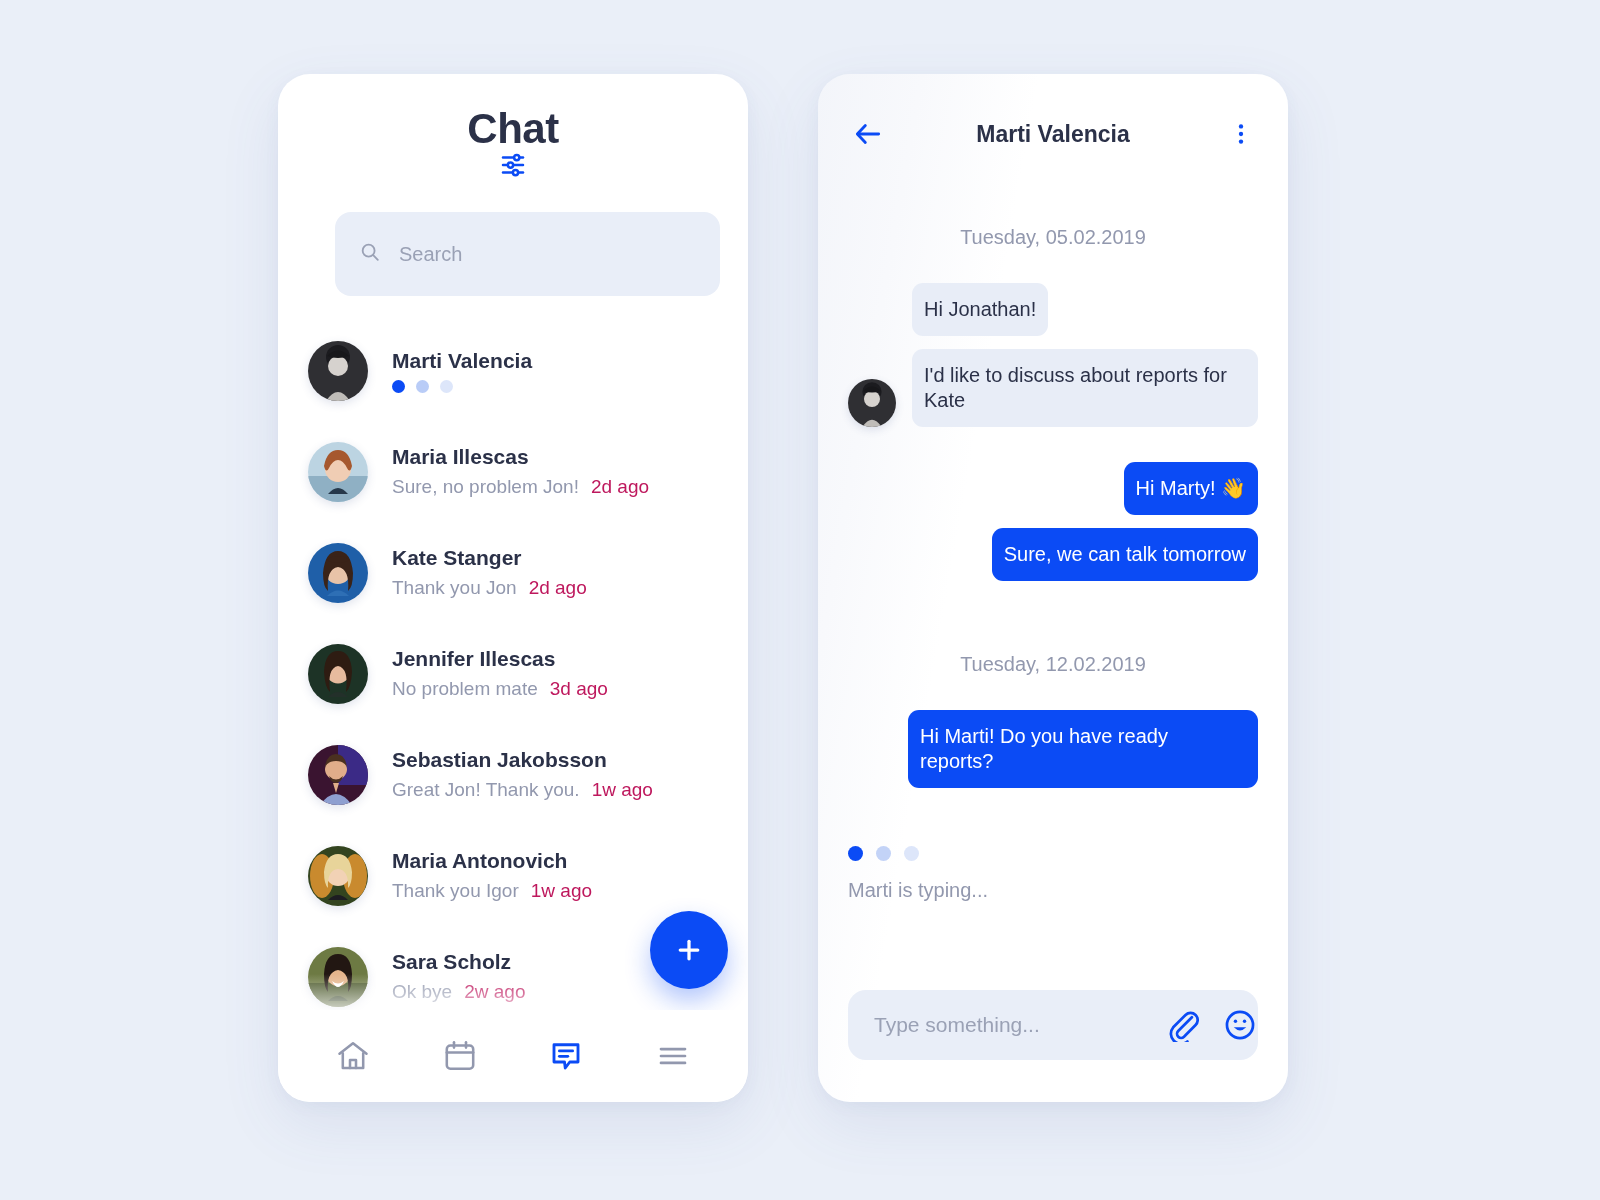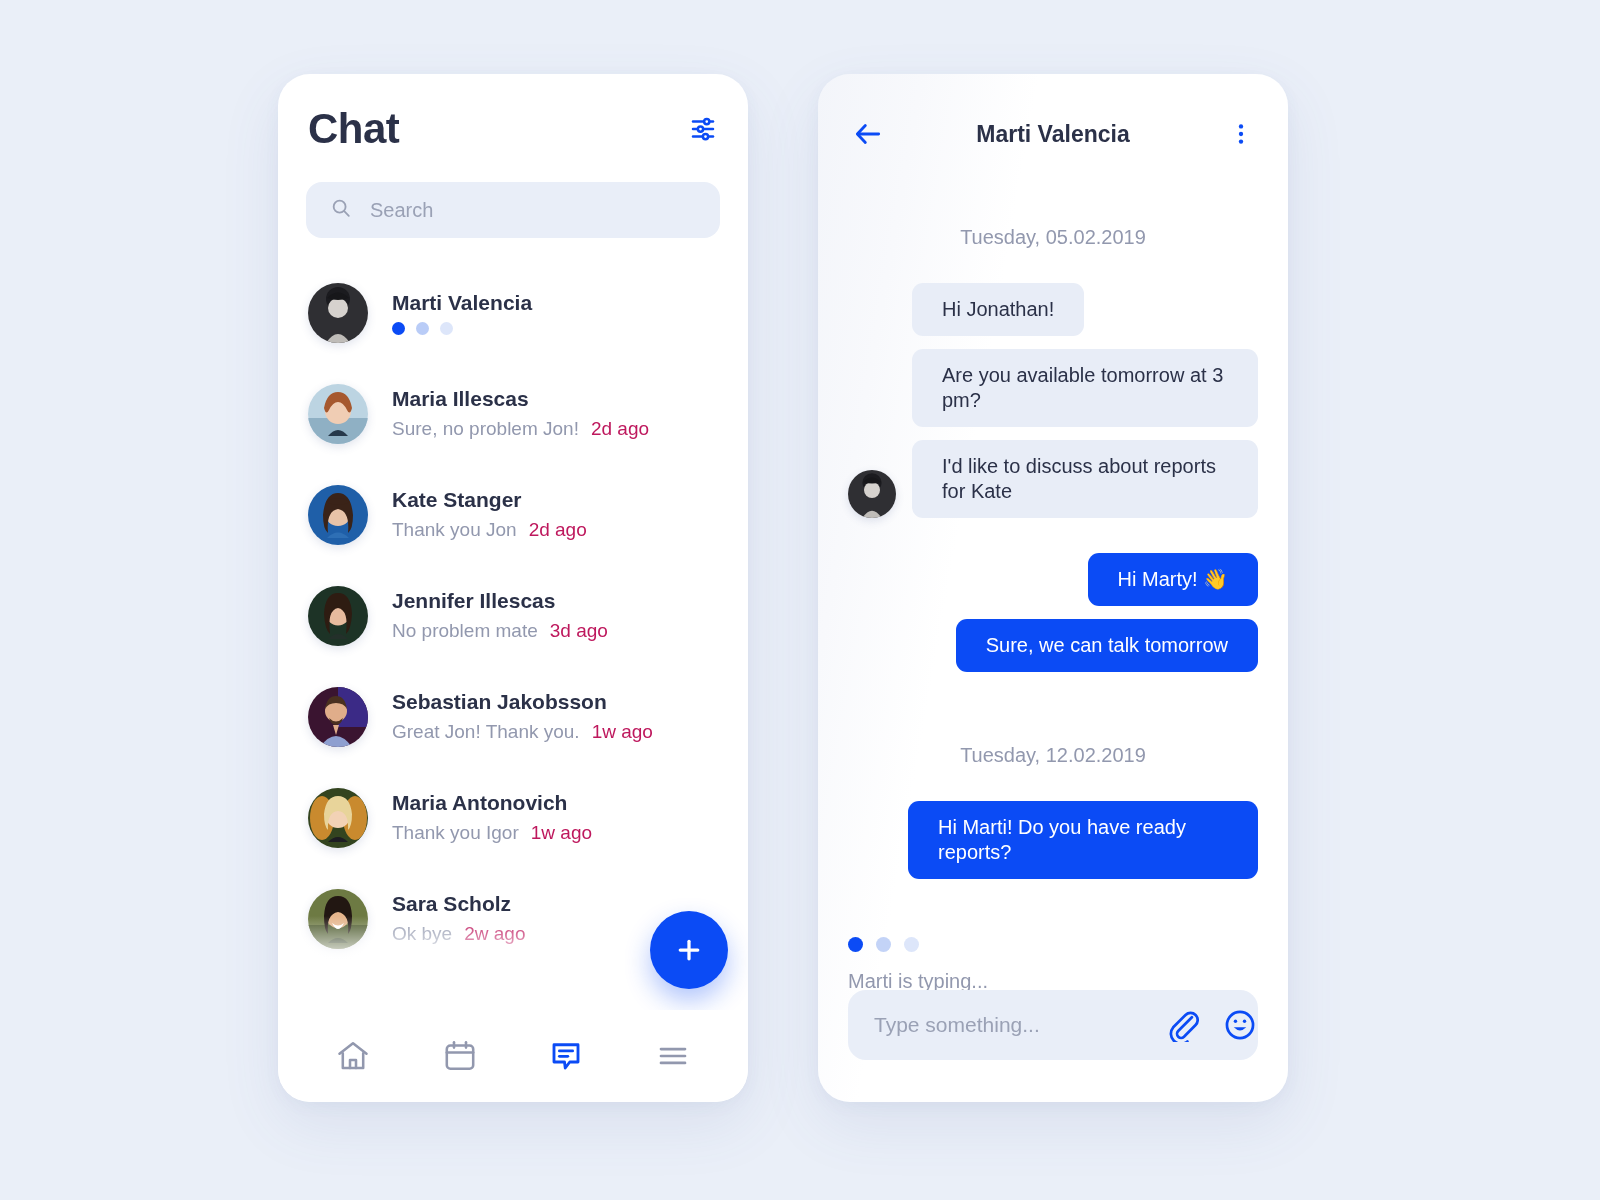--- a/index.html
+++ b/index.html
@@ -23,33 +23,34 @@
                 0 4px 16px rgba(80, 100, 160, 0.05);
   }
   .phone-left  { left: 278px; top: 74px; width: 470px; height: 1028px; }
   .phone-right { left: 818px; top: 74px; width: 470px; height: 1028px;
                  background: linear-gradient(100deg, #f3f5fa 0%, #f8f9fc 16%, #ffffff 34%, #ffffff 100%); }
 
   
   .chat-header {
     display: flex; align-items: center; justify-content: space-between;
     padding: 34px 30px 0 30px;
+    flex-direction: column;
   }
   .chat-title {
     font-size: 42px; font-weight: bold; color: #2b3148;
     letter-spacing: -0.5px; line-height: 1;
   }
   .filter-icon { cursor: pointer; line-height: 0; }
 
   
   .search-wrap { padding: 32px 28px 0 28px; }
   .search-box {
     display: flex; align-items: center; gap: 18px;
     background: #e9eef8; border-radius: 16px;
-    height: 56px; padding: 0 24px;
+    height: 84px; padding: 0 24px; margin-left: 29px;
   }
   .search-input {
     border: none; outline: none; background: transparent;
     font-family: "Liberation Sans", sans-serif;
     font-size: 20px; color: #7b8299; width: 100%;
   }
   .search-input::placeholder { color: #9aa1b5; }
 
   
   .chat-list {
@@ -131,21 +132,21 @@
   .msg-group { display: flex; flex-direction: column; gap: 13px; }
   .msg-line { display: flex; align-items: flex-end; gap: 16px; }
   .msg-line.out { justify-content: flex-end; }
   .msg-avatar {
     width: 48px; height: 48px; min-width: 48px; border-radius: 50%;
     overflow: hidden; box-shadow: 0 3px 9px rgba(70, 90, 140, 0.16);
   }
   .msg-avatar.spacer { visibility: hidden; }
   .msg-avatar svg { display: block; width: 48px; height: 48px; }
   .bubble {
-    border-radius: 11px; padding: 14px 30px;
+    border-radius: 11px; padding: 14px 12px;
     font-size: 20px; line-height: 1.25; max-width: 350px;
   }
   .bubble.in  { background: #e8edf7; color: #2b3148; }
   .bubble.out { background: #0b4bf5; color: #ffffff; }
 
   .typing-area { margin-top: 58px; }
   .typing-dots { display: flex; gap: 13px; align-items: center; margin-bottom: 18px; }
   .typing-dot { width: 15px; height: 15px; border-radius: 50%; }
   .typing-dot.a { background: #0b4bf5; }
   .typing-dot.b { background: #c3d3f7; }
@@ -421,24 +422,20 @@
   <div class="messages">
 
     <div class="day-label">Tuesday, 05.02.2019</div>
 
     <div class="msg-group">
       <div class="msg-line">
         <div class="msg-avatar spacer"></div>
         <div class="bubble in">Hi Jonathan!</div>
       </div>
       <div class="msg-line">
-        <div class="msg-avatar spacer"></div>
-        <div class="bubble in">Are you available tomorrow at 3 pm?</div>
-      </div>
-      <div class="msg-line">
         <div class="msg-avatar">
           <svg viewBox="0 0 60 60">
             <rect width="60" height="60" fill="#2f2f33"></rect>
             <circle cx="30" cy="16" r="12" fill="#1b1b1f"></circle>
             <circle cx="30" cy="25" r="10" fill="#d6d2ce"></circle>
             <path d="M18 60 q12 -18 24 0 z" fill="#bfbcb8"></path>
             <path d="M19 15 q11 -11 22 0 q-11 4 -22 0z" fill="#17171a"></path>
           </svg>
         </div>
         <div class="bubble in">I'd like to discuss about reports for Kate</div>

